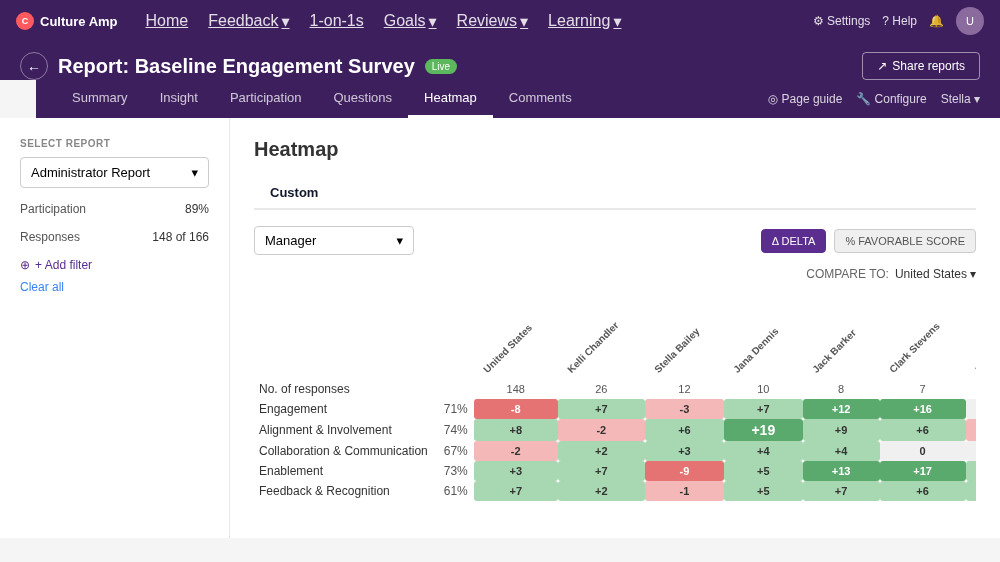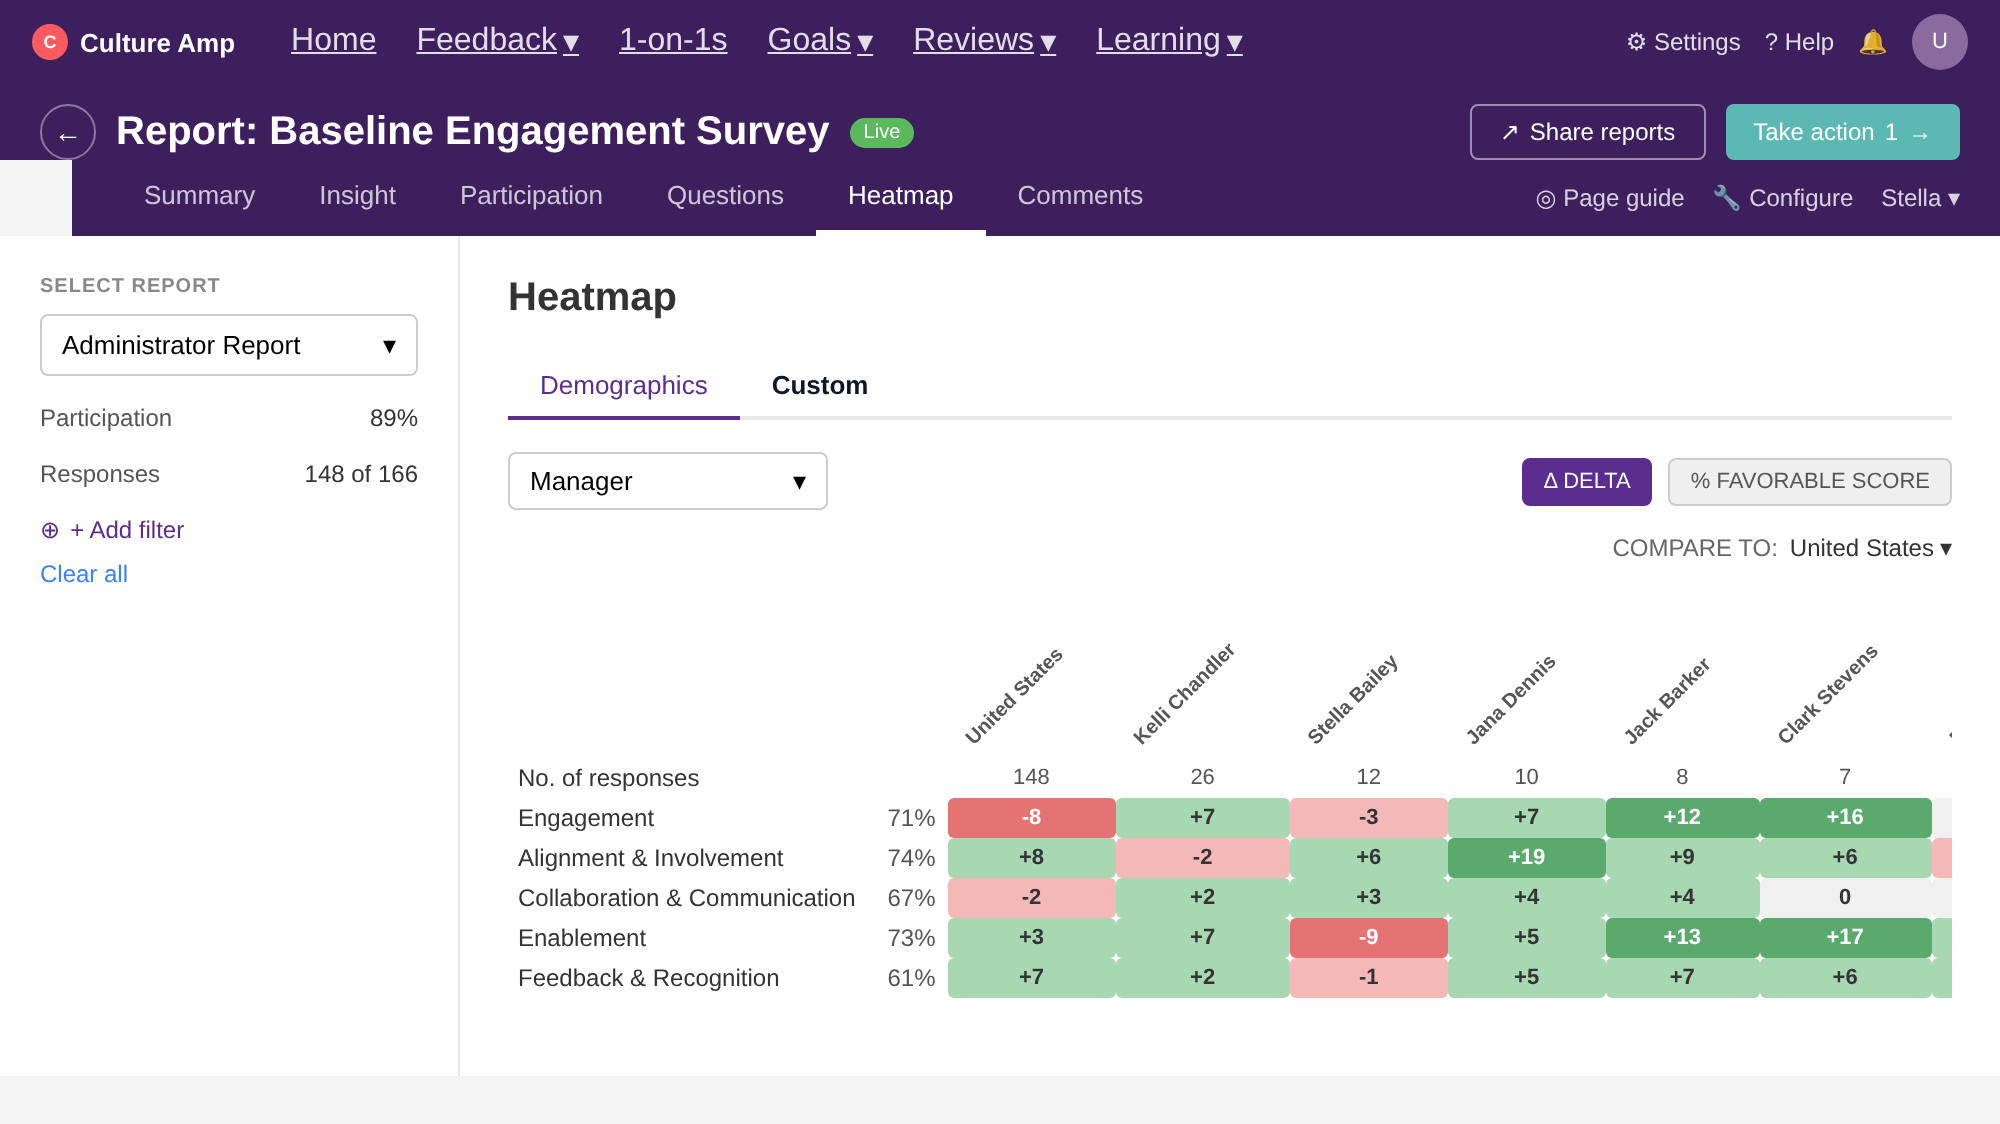--- a/index.html
+++ b/index.html
@@ -127,25 +127,20 @@
   <div class="report-title-area">
     <div class="back-btn">←</div>
     <h1 class="report-title">Report: Baseline Engagement Survey</h1>
     <span class="live-badge">Live</span>
   </div>
   <div class="header-actions">
     <button class="btn-share">
       <span>↗</span>
       <span>Share reports</span>
     </button>
-    <button class="btn-action">
-      <span>Take action</span>
-      <span>1</span>
-      <span>→</span>
-    </button>
   </div>
 </div>
 
 <div class="sub-nav">
   <div class="sub-nav-links">
     <span class="sub-nav-link">Summary</span>
     <span class="sub-nav-link">Insight</span>
     <span class="sub-nav-link">Participation</span>
     <span class="sub-nav-link">Questions</span>
     <span class="sub-nav-link active">Heatmap</span>
@@ -178,21 +173,20 @@
       <span>⊕</span>
       <span>+ Add filter</span>
     </div>
     <div class="clear-all">Clear all</div>
   </div>
 
   <div class="content">
     <h2 class="page-title">Heatmap</h2>
 
     <div class="tabs">
-      <span class="tab active">Demographics</span>
       <span class="tab">Custom</span>
     </div>
 
     <div class="filter-row">
       <div class="manager-select">
         <span>Manager</span>
         <span>▾</span>
       </div>
       <div class="legend">
         <button class="legend-btn active">Δ DELTA</button>
@@ -260,21 +254,21 @@
               <td style="text-align: center; font-size: 11px; font-weight: 600; padding: 3px 4px; background-color: rgb(90, 170, 110); border-radius: 3px; color: white; min-width: 32px;">+12</td>
               <td style="text-align: center; font-size: 11px; font-weight: 600; padding: 3px 4px; background-color: rgb(90, 170, 110); border-radius: 3px; color: white; min-width: 32px;">+16</td>
               <td style="text-align: center; font-size: 11px; font-weight: 600; padding: 3px 4px; background-color: rgb(240, 240, 240); border-radius: 3px; color: rgb(51, 51, 51); min-width: 32px;">-1</td>
             </tr>
             <tr>
               <td class="row-label">Alignment &amp; Involvement</td>
               <td class="pct-cell">74%</td>
               <td style="text-align: center; font-size: 11px; font-weight: 600; padding: 3px 4px; background-color: rgb(168, 216, 178); border-radius: 3px; color: rgb(51, 51, 51); min-width: 32px;">+8</td>
               <td style="text-align: center; font-size: 11px; font-weight: 600; padding: 3px 4px; background-color: rgb(245, 184, 184); border-radius: 3px; color: rgb(51, 51, 51); min-width: 32px;">-2</td>
               <td style="text-align: center; font-size: 11px; font-weight: 600; padding: 3px 4px; background-color: rgb(168, 216, 178); border-radius: 3px; color: rgb(51, 51, 51); min-width: 32px;">+6</td>
-              <td style="text-align: center; font-size: 11px; font-weight: 600; padding: 3px 4px; background-color: rgb(90, 170, 110); border-radius: 3px; color: white; min-width: 32px;">+19</td>
+              <td style="text-align: center; font-size: 14px; font-weight: 600; padding: 3px 4px; background-color: rgb(90, 170, 110); border-radius: 3px; color: white; min-width: 32px;">+19</td>
               <td style="text-align: center; font-size: 11px; font-weight: 600; padding: 3px 4px; background-color: rgb(168, 216, 178); border-radius: 3px; color: rgb(51, 51, 51); min-width: 32px;">+9</td>
               <td style="text-align: center; font-size: 11px; font-weight: 600; padding: 3px 4px; background-color: rgb(168, 216, 178); border-radius: 3px; color: rgb(51, 51, 51); min-width: 32px;">+6</td>
               <td style="text-align: center; font-size: 11px; font-weight: 600; padding: 3px 4px; background-color: rgb(245, 184, 184); border-radius: 3px; color: rgb(51, 51, 51); min-width: 32px;">-4</td>
             </tr>
             <tr>
               <td class="row-label">Collaboration &amp; Communication</td>
               <td class="pct-cell">67%</td>
               <td style="text-align: center; font-size: 11px; font-weight: 600; padding: 3px 4px; background-color: rgb(245, 184, 184); border-radius: 3px; color: rgb(51, 51, 51); min-width: 32px;">-2</td>
               <td style="text-align: center; font-size: 11px; font-weight: 600; padding: 3px 4px; background-color: rgb(168, 216, 178); border-radius: 3px; color: rgb(51, 51, 51); min-width: 32px;">+2</td>
               <td style="text-align: center; font-size: 11px; font-weight: 600; padding: 3px 4px; background-color: rgb(168, 216, 178); border-radius: 3px; color: rgb(51, 51, 51); min-width: 32px;">+3</td>

